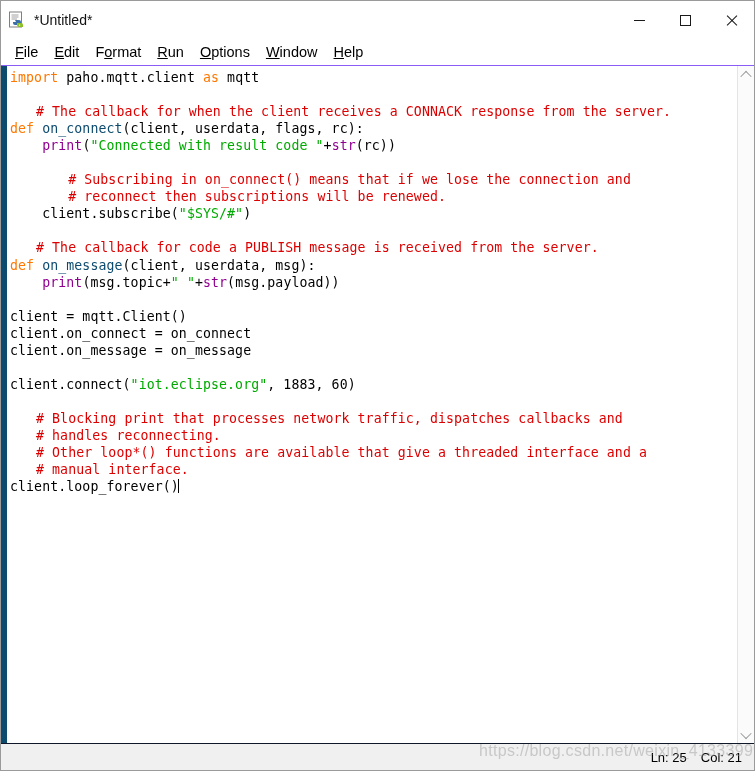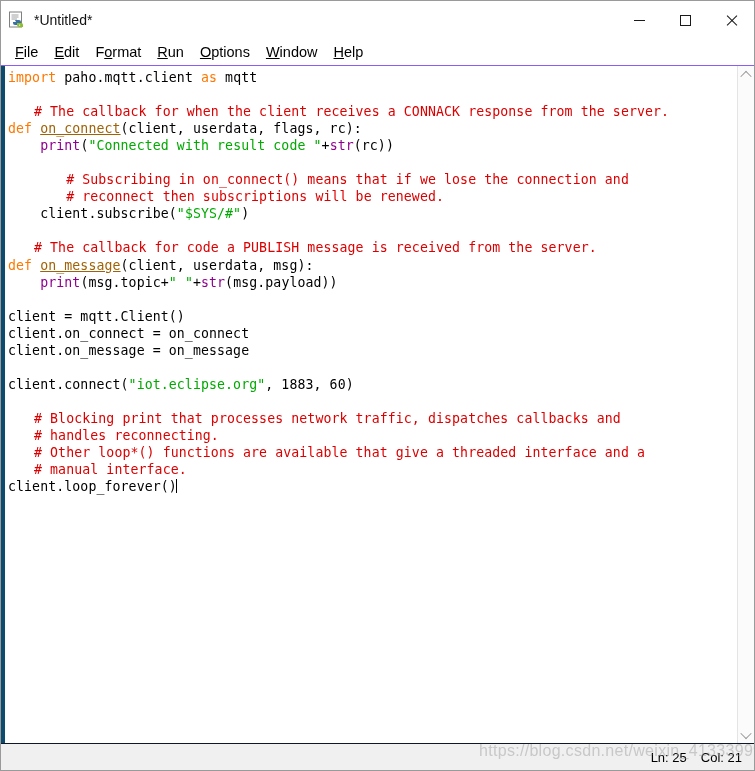--- a/index.html
+++ b/index.html
@@ -125,36 +125,36 @@
     display: flex;
     min-height: 0;
     background: #ffffff;
   }
   .editor {
     flex: 1 1 auto;
     position: relative;
     background: #ffffff;
     overflow: hidden;
     padding: 3px 0 0 3px;
-    border-left: 4px solid #0c4a6e;
+    border-left: 6px solid #0c4a6e;
     box-sizing: border-box;
   }
   .code {
     font-family: "DejaVu Sans Mono", "Liberation Mono", monospace;
     font-size: 13.2px;
     line-height: 17.05px;
     color: #000000;
     white-space: pre;
     letter-spacing: 0.1px;
   }
   .code .kw   { color: #ff7700; }
   .code .cmt  { color: #dd0000; margin-left: 26px; }
   .code .str  { color: #00aa00; }
   .code .bi   { color: #900090; }
-  .code .fn   { color: #a16207; text-decoration: underline; }
+  .code .fn   { color: #0c4a6e; }
   .caret {
     display: inline-block;
     width: 1px;
     height: 14px;
     background: #000000;
     vertical-align: -2px;
     margin-left: -0.5px;
   }
 
   

